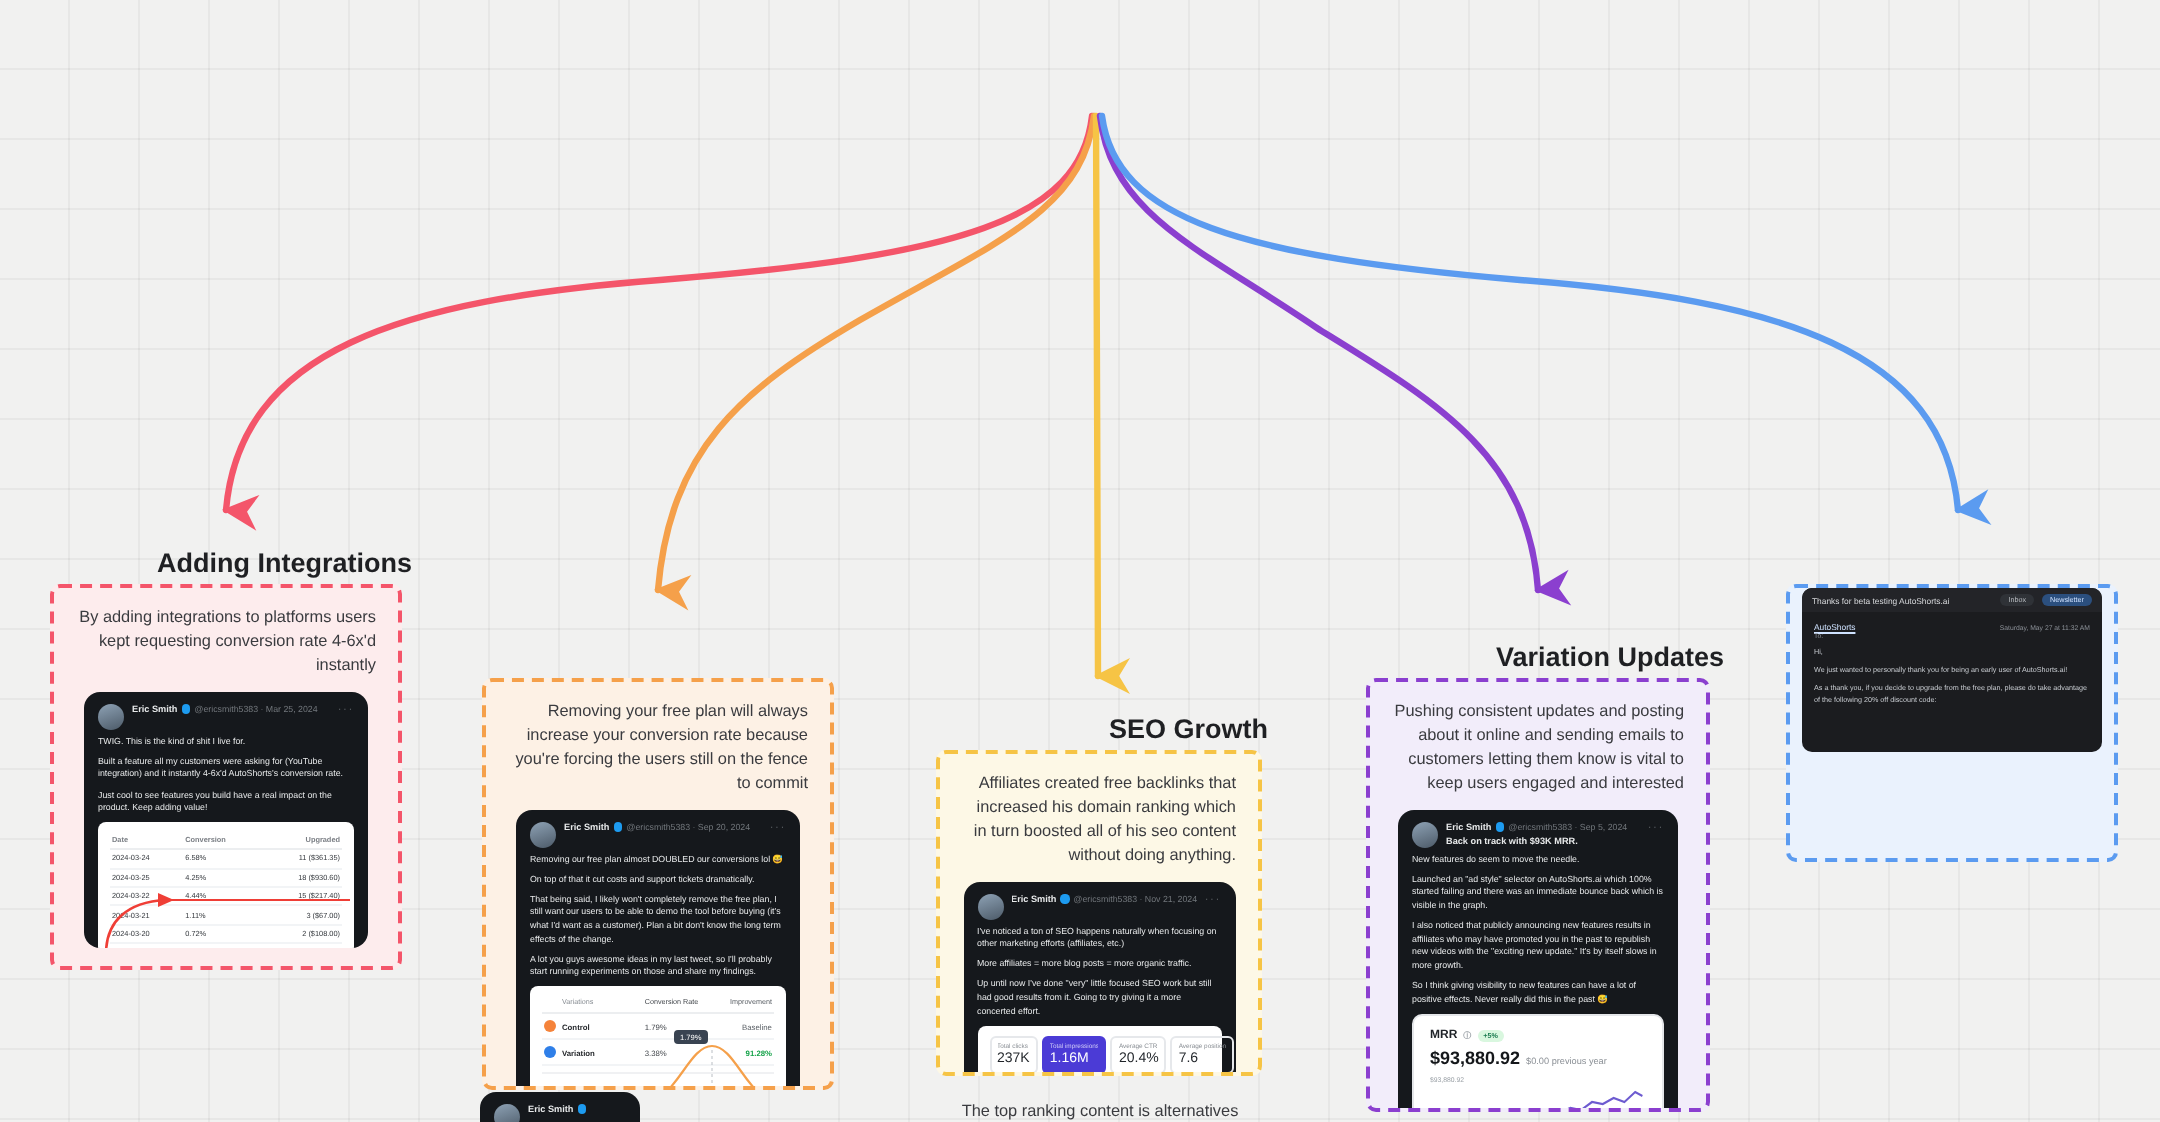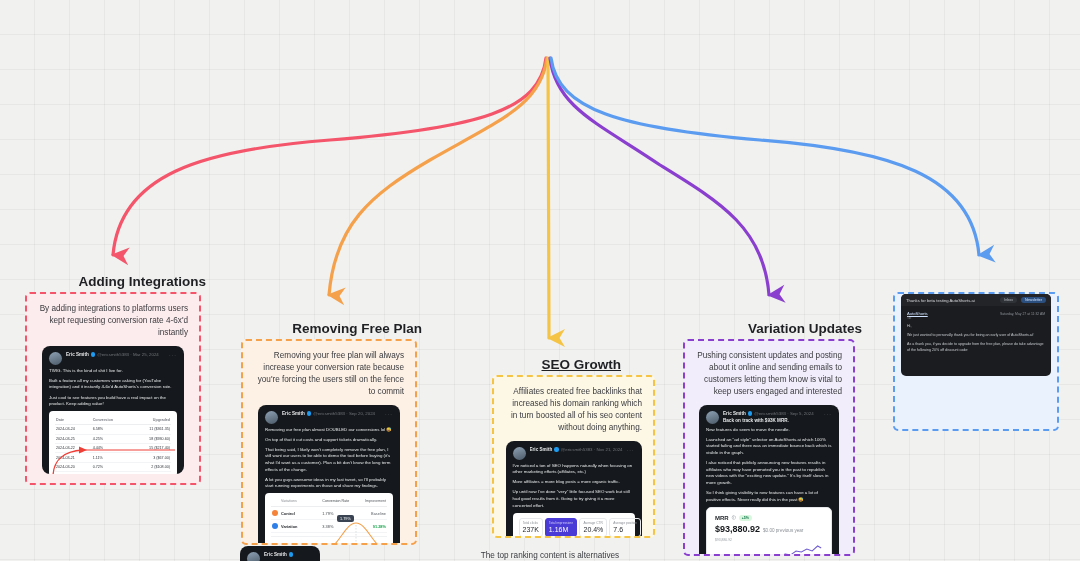--- a/index.html
+++ b/index.html
@@ -245,21 +245,20 @@
         <svg class="redline" style="left:0; top:20px; width:128px; height:50px;" viewBox="0 0 128 50">
           <path d="M4 46 C4 30 14 20 34 19" fill="none" stroke="#ef3e36" stroke-width="1.3"></path>
           <path d="M30 15.5 L38 19 L30 22.5 Z" fill="#ef3e36"></path>
           <line x1="36" y1="19" x2="126" y2="19" stroke="#ef3e36" stroke-width="1"></line>
         </svg>
 
       </div>
     </div>
   </div>
 
-  <div class="branch-title" style="left:236px; top:321px; width:186px;">Removing Free Plan</div>
 
   <div class="group-box" style="left:241px; top:339px; width:176px; height:206px; border-color:#f5a04a; background:#fdf1e5;">
     <div class="group-desc">Removing your free plan will always increase your conversion rate because you're forcing the users still on the fence to commit</div>
 
     <div class="tweet" style="width:142px; height:152px;">
       <div class="tw-head">
         <div class="tw-av"></div>
         <div class="tw-names">
           <div class="tw-nameline">
             <span class="tw-name">Eric Smith</span>
@@ -311,23 +310,23 @@
       <div class="tw-av"></div>
       <div class="tw-names">
           <div class="tw-nameline">
         <span class="tw-name">Eric Smith</span>
         <span class="tw-verified"></span>
       </div>
         </div>
     </div>
   </div>
 
-  <div class="branch-title" style="left:435px; top:357px; width:186px;text-decoration:underline;">SEO Growth</div>
-
-  <div class="group-box" style="left:492px; top:375px; width:163px; height:163px; border-color:#f6c445; background:#fdf8e6;">
+  <div class="branch-title" style="left:448px; top:357px; width:186px;">SEO Growth</div>
+
+  <div class="group-box" style="left:468px; top:375px; width:163px; height:163px; border-color:#f6c445; background:#fdf8e6;">
     <div class="group-desc">Affiliates created free backlinks that increased his domain ranking which in turn boosted all of his seo content without doing anything.</div>
 
     <div class="tweet" style="width:136px; height:108px;">
       <div class="tw-head">
         <div class="tw-av"></div>
         <div class="tw-names">
           <div class="tw-nameline">
             <span class="tw-name">Eric Smith</span>
             <span class="tw-verified"></span>
             <span class="tw-handle">@ericsmith5383 · Nov 21, 2024</span>

